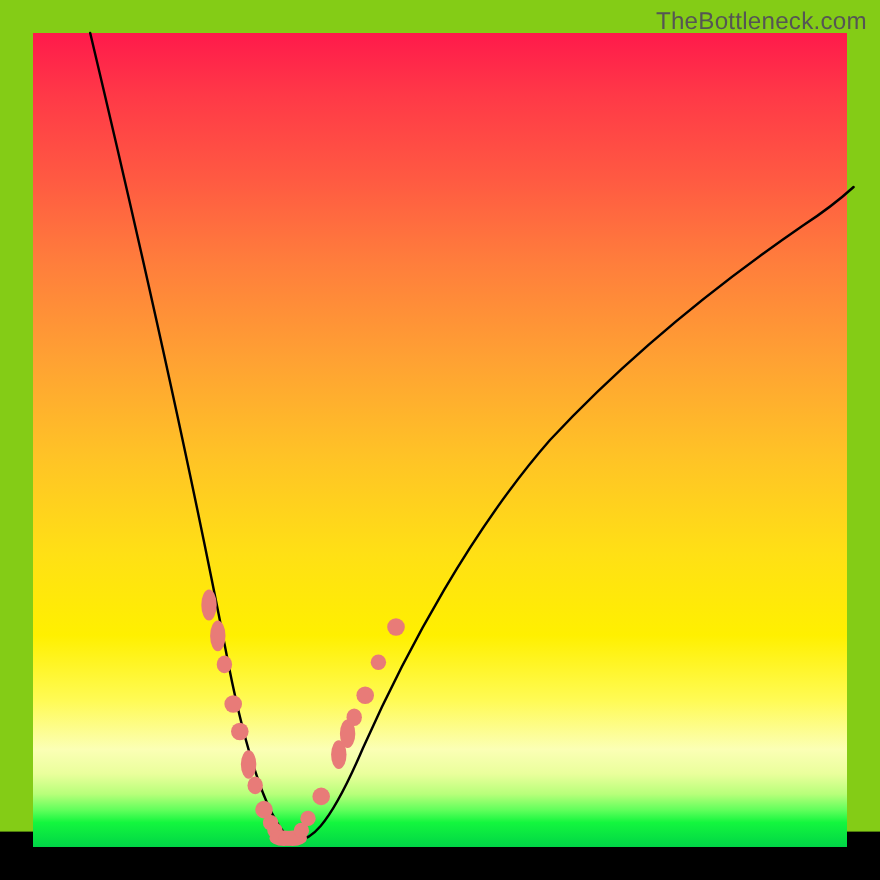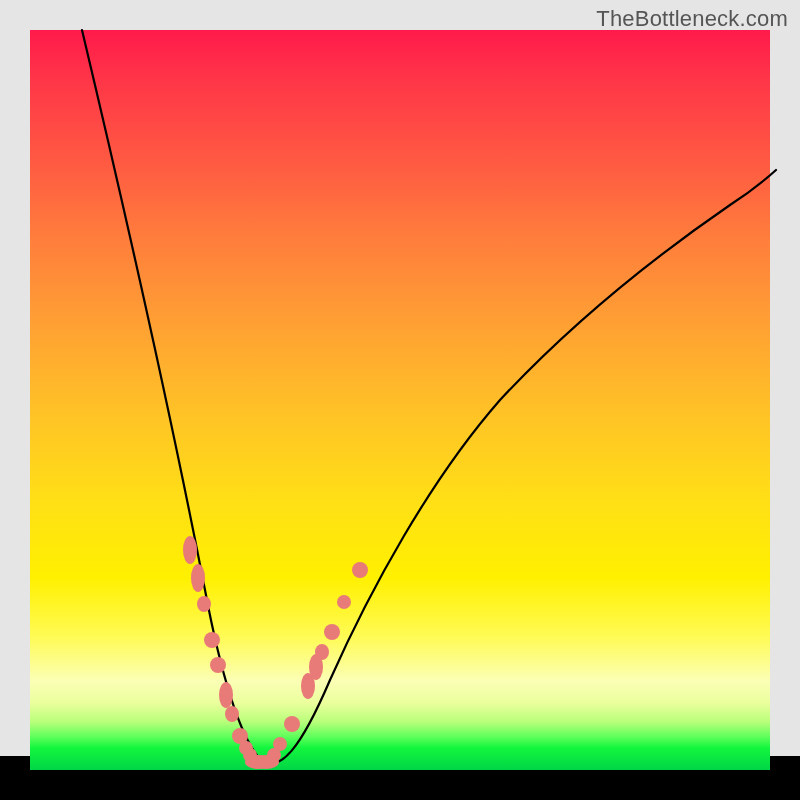--- a/index.html
+++ b/index.html
@@ -7,21 +7,21 @@
     padding: 0;
     width: 800px;
     height: 800px;
     background: #000;
     overflow: hidden;
     font-family: Arial, Helvetica, sans-serif;
   }
   .outer {
     width: 800px;
     height: 756px;
-    background: #e5e5e5;
+    background: #84cc16;
     position: relative;
   }
   .plot {
     position: absolute;
     left: 30px;
     top: 30px;
     width: 740px;
     height: 740px;
     
     background: linear-gradient(

